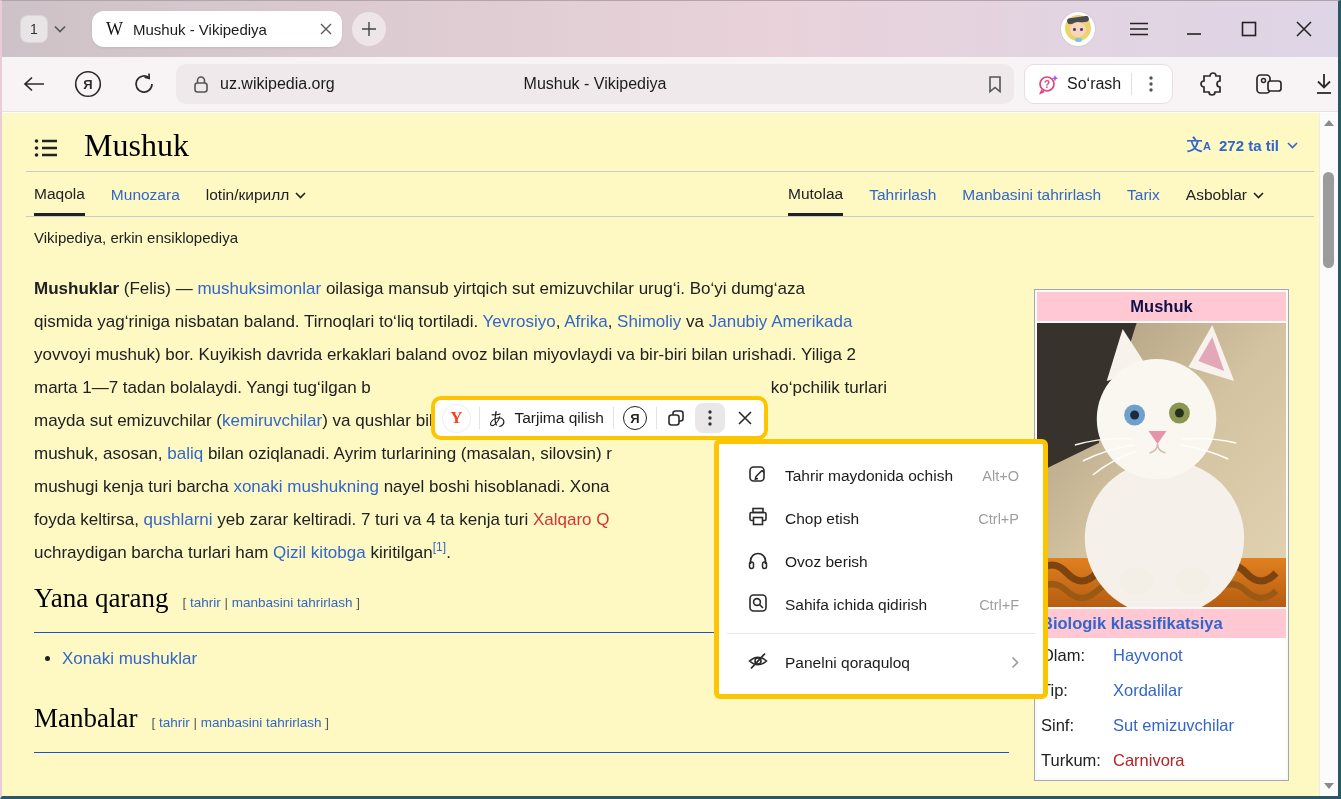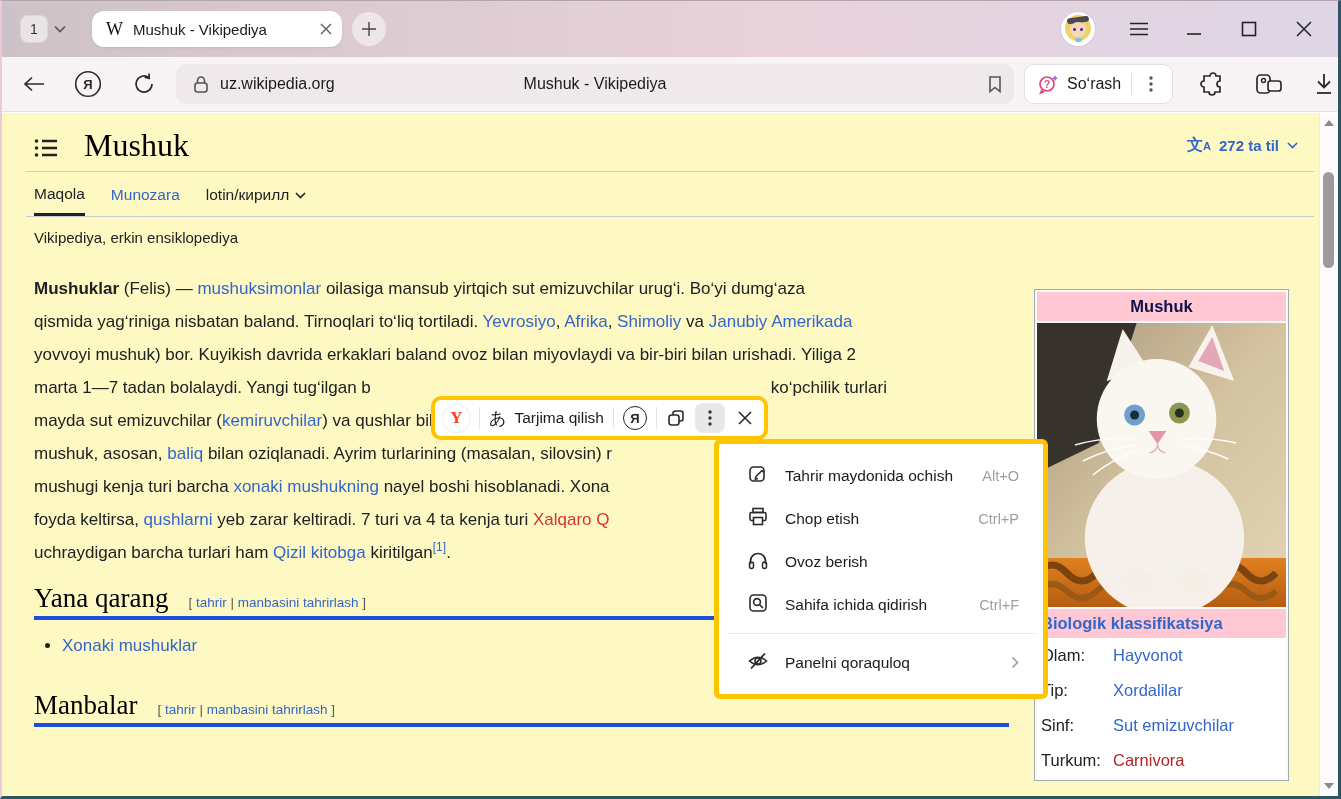--- a/index.html
+++ b/index.html
@@ -79,21 +79,21 @@
   .para { position:relative; margin:26px 0 0 32px; width:985px; font-size:17px; color:#202122; }
   .pline { height:33px; line-height:33px; white-space:nowrap; }
   .pline .b { font-weight:bold; }
   .pline .l { color:#36c; }
   .pline .r { color:#d73333; }
   .pline .sel { background:#2f5fd0; color:#fff; }
   .pline .sup { color:#36c; font-size:12px; vertical-align:super; line-height:0; }
   .pline .gap { display:inline-block; }
 
   .sections { margin:14px 0 0 32px; width:975px; }
-  .sech { display:flex; align-items:baseline; gap:20px; border-bottom:4px solid #1d4ed8; padding-bottom:2px; }
+  .sech { display:flex; align-items:baseline; gap:14px; border-bottom:1px solid #1d4ed8; padding-bottom:18px; }
   .sech .st { font-family:"Liberation Serif",serif; font-size:27px; color:#000; }
   .sech .ed { font-size:13.5px; color:#54595d; }
   .sech .ed a { color:#36c; text-decoration:none; }
   .seclist { margin:16px 0 26px 28px; }
   .seclist li { font-size:17px; color:#36c; margin-bottom:6px; }
   .seclist li::marker { color:#202122; }
   .sec2 { margin-top:34px; }
 
   
   .infobox { position:absolute; left:1032px; top:176px; width:255px; background:#f8f9fa;
@@ -279,20 +279,40 @@
             <span>Munozara</span>
           </span>
           <span class="wtab pln">
             <span>lotin/кирилл</span>
             <svg width="11" height="7">
               <polyline points="1,1 5.5,5.5 10,1" fill="none" stroke="#202122" stroke-width="1.6"></polyline>
             </svg>
           </span>
         </span>
       <span class="wt-sp"></span>
+      <span id="wtabsR" style="display:flex;height:100%;">
+          <span class="wtab cur">
+            <span>Mutolaa</span>
+          </span>
+          <span class="wtab lnk">
+            <span>Tahrirlash</span>
+          </span>
+          <span class="wtab lnk">
+            <span>Manbasini tahrirlash</span>
+          </span>
+          <span class="wtab lnk">
+            <span>Tarix</span>
+          </span>
+          <span class="wtab pln">
+            <span>Asboblar</span>
+            <svg width="11" height="7">
+              <polyline points="1,1 5.5,5.5 10,1" fill="none" stroke="#202122" stroke-width="1.6"></polyline>
+            </svg>
+          </span>
+        </span>
     </div>
 
     <div class="subtitle">Vikipediya, erkin ensiklopediya</div>
 
     <div class="para" id="para">
         <div class="pline"><span class="b">Mushuklar</span><span> (Felis) — </span><span class="l">mushuksimonlar</span><span> oilasiga mansub yirtqich sut emizuvchilar urugʻi. Boʻyi dumgʻaza</span></div>
         <div class="pline"><span>qismida yagʻriniga nisbatan baland. Tirnoqlari toʻliq tortiladi. </span><span class="l">Yevrosiyo</span><span>, </span><span class="l">Afrika</span><span>, </span><span class="l">Shimoliy</span><span> va </span><span class="l">Janubiy Amerikada</span></div>
         <div class="pline"><span>yovvoyi mushuk) bor. Kuyikish davrida erkaklari baland ovoz bilan miyovlaydi va bir-biri bilan urishadi. Yiliga 2</span></div>
         <div class="pline"><span>marta 1—7 tadan bolalaydi. Yangi tugʻilgan b</span><span class="gap" style="width: 400px;"></span><span>koʻpchilik turlari</span></div>
         <div class="pline"><span>mayda sut emizuvchilar (</span><span class="l">kemiruvchilar</span><span>) va qushlar bilan, </span><span class="sel">Sumatra</span><span> mushugi o</span></div>

